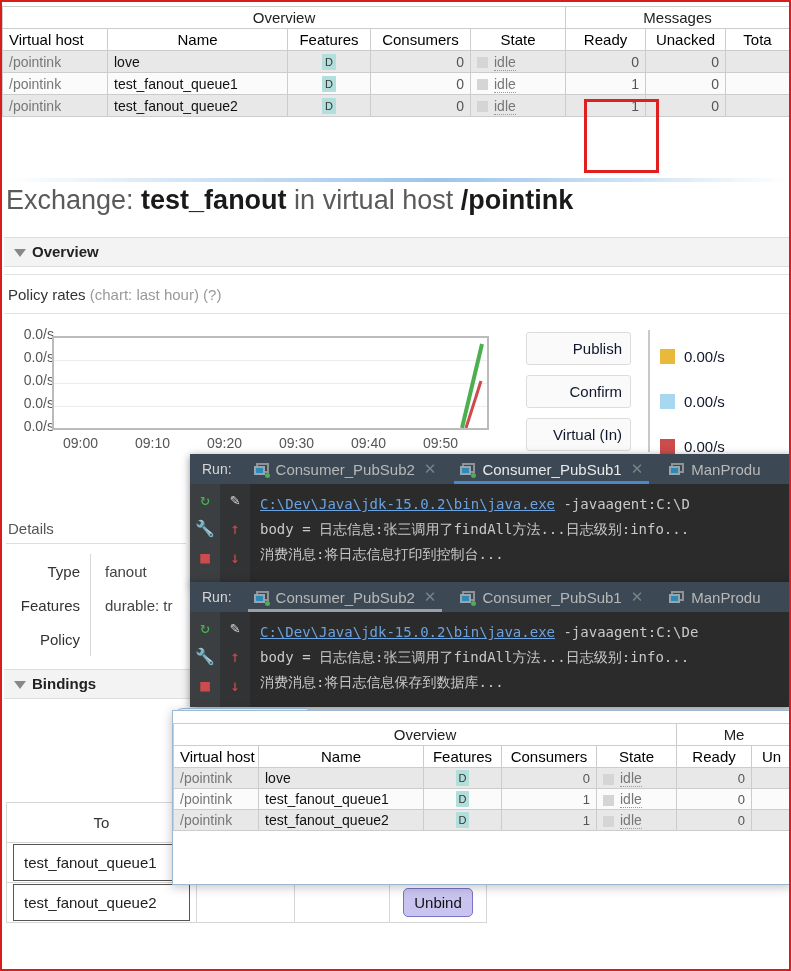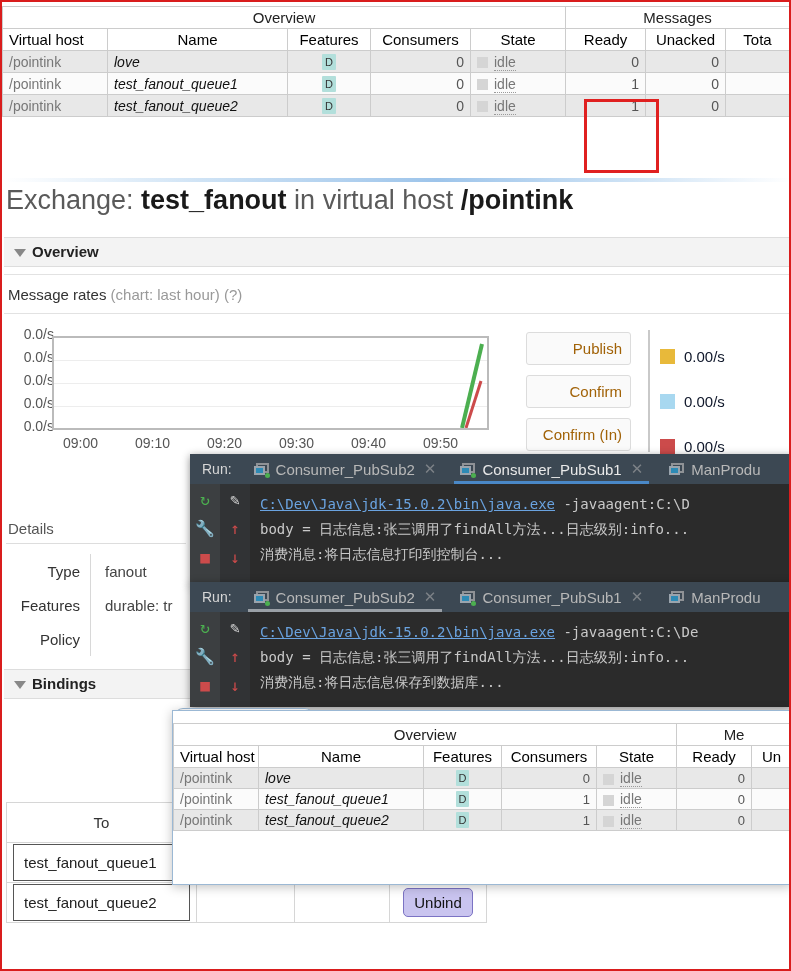--- a/index.html
+++ b/index.html
@@ -29,21 +29,21 @@
     border:1px solid #cccccc;
     padding:2px 6px;
     font-weight:normal;
   }
   .grp-head{ text-align:center; font-size:15px; color:#222; background:#ffffff; padding:6px 0; border-top:none;}
   .col-head{ font-weight:bold; font-size:15px; color:#000; background:#ffffff; text-align:center; white-space:nowrap; padding:4px 4px;}
   .col-head.left{ text-align:left; }
   tr.alt td{ background:#e8e8e8; }
   tr.plain td{ background:#fbfbfb; }
   td.vhost{ color:#777; font-size:14px; }
-  td.qname{ font-weight:bold; color:#111; font-size:14px;font-style:italic;}
+  td.qname{ font-weight:bold; color:#111; font-size:14px;}
   td.num{ text-align:right; color:#555; }
   td.feat{ text-align:center; }
   .feat-badge{
     display:inline-block; background:#b2dfdb; color:#333;
     font-size:11px; padding:1px 3px; line-height:14px; min-width:13px;
     border-radius:1px;
   }
   td.state{ text-align:left; white-space:nowrap;}
   .state-box{ display:inline-block; width:11px;height:11px;background:#d5d5d5;vertical-align:middle;margin-right:6px;}
   .state-txt{ color:#777; border-bottom:1px dotted #999; font-size:14px; }
@@ -83,21 +83,21 @@
     border:2px solid #bbbbbb; background:#ffffff;
   }
   .gl{ position:absolute; left:0; width:100%; height:1px; background:#ededed;}
   .xlabels{ position:absolute; left:46px; top:108px; width:437px; height:20px;}
   .xlabels span{ position:absolute; font-size:14px; color:#555; }
 
   
   .btns{ position:absolute; left:524px; top:330px; width:105px;}
   .rbtn{
     display:block; width:105px; margin-bottom:10px;
-    border:1px solid #dcdcdc; background:#fafafa; color:#a16207;
+    border:1px solid #dcdcdc; background:#fafafa; color:#0f172a;
     font-size:15px; text-align:right; padding:7px 8px; border-radius:3px;
     font-family:"Liberation Sans", sans-serif;
   }
   .vdivider{ position:absolute; left:646px; top:328px; width:2px; height:122px; background:#c9c9c9;}
   .legend{ position:absolute; left:658px; top:332px; }
   .lgrow{ display:flex; align-items:center; height:45px;}
   .swatch{ width:15px;height:15px;margin-right:9px; }
   .lgval{ font-size:15px; color:#0f172a; }
 
   
@@ -226,21 +226,21 @@
 <div class="redbox" style="left:582px; top:97px; width:75px; height:74px;"></div>
 
 <div class="blue-rule"></div>
 <div class="exch-title"><span>Exchange: </span><b>test_fanout</b><span> in virtual host </span><b>/pointink</b></div>
 
 <div class="sect-bar" style="top:235px;">
   <span class="tri"></span>
   <span>Overview</span>
 </div>
 <div class="hairline" style="top:272px;"></div>
-<div class="msg-rates"><span style="color:#333">Message rates </span><span>(chart: last hour) (?)</span></div>
+<div class="msg-rates"><span style="color:#333">Policy rates </span><span>(chart: last hour) (?)</span></div>
 <div class="hairline" style="top:311px;"></div>
 
 <div class="chart-area">
   <div class="ylabels">
     <div>0.0/s</div>
     <div>0.0/s</div>
     <div>0.0/s</div>
     <div>0.0/s</div>
     <div>0.0/s</div>
   </div>
@@ -259,21 +259,21 @@
     <span style="left:155px;">09:20</span>
     <span style="left:227px;">09:30</span>
     <span style="left:299px;">09:40</span>
     <span style="left:371px;">09:50</span>
   </div>
 </div>
 
 <div class="btns">
   <button class="rbtn">Publish</button>
   <button class="rbtn">Confirm</button>
-  <button class="rbtn">Confirm (In)</button>
+  <button class="rbtn">Virtual (In)</button>
 </div>
 <div class="vdivider"></div>
 <div class="legend">
   <div class="lgrow">
     <span class="swatch" style="background:#e8b93a"></span>
     <span class="lgval">0.00/s</span>
   </div>
   <div class="lgrow">
     <span class="swatch" style="background:#a8d8f0"></span>
     <span class="lgval">0.00/s</span>

